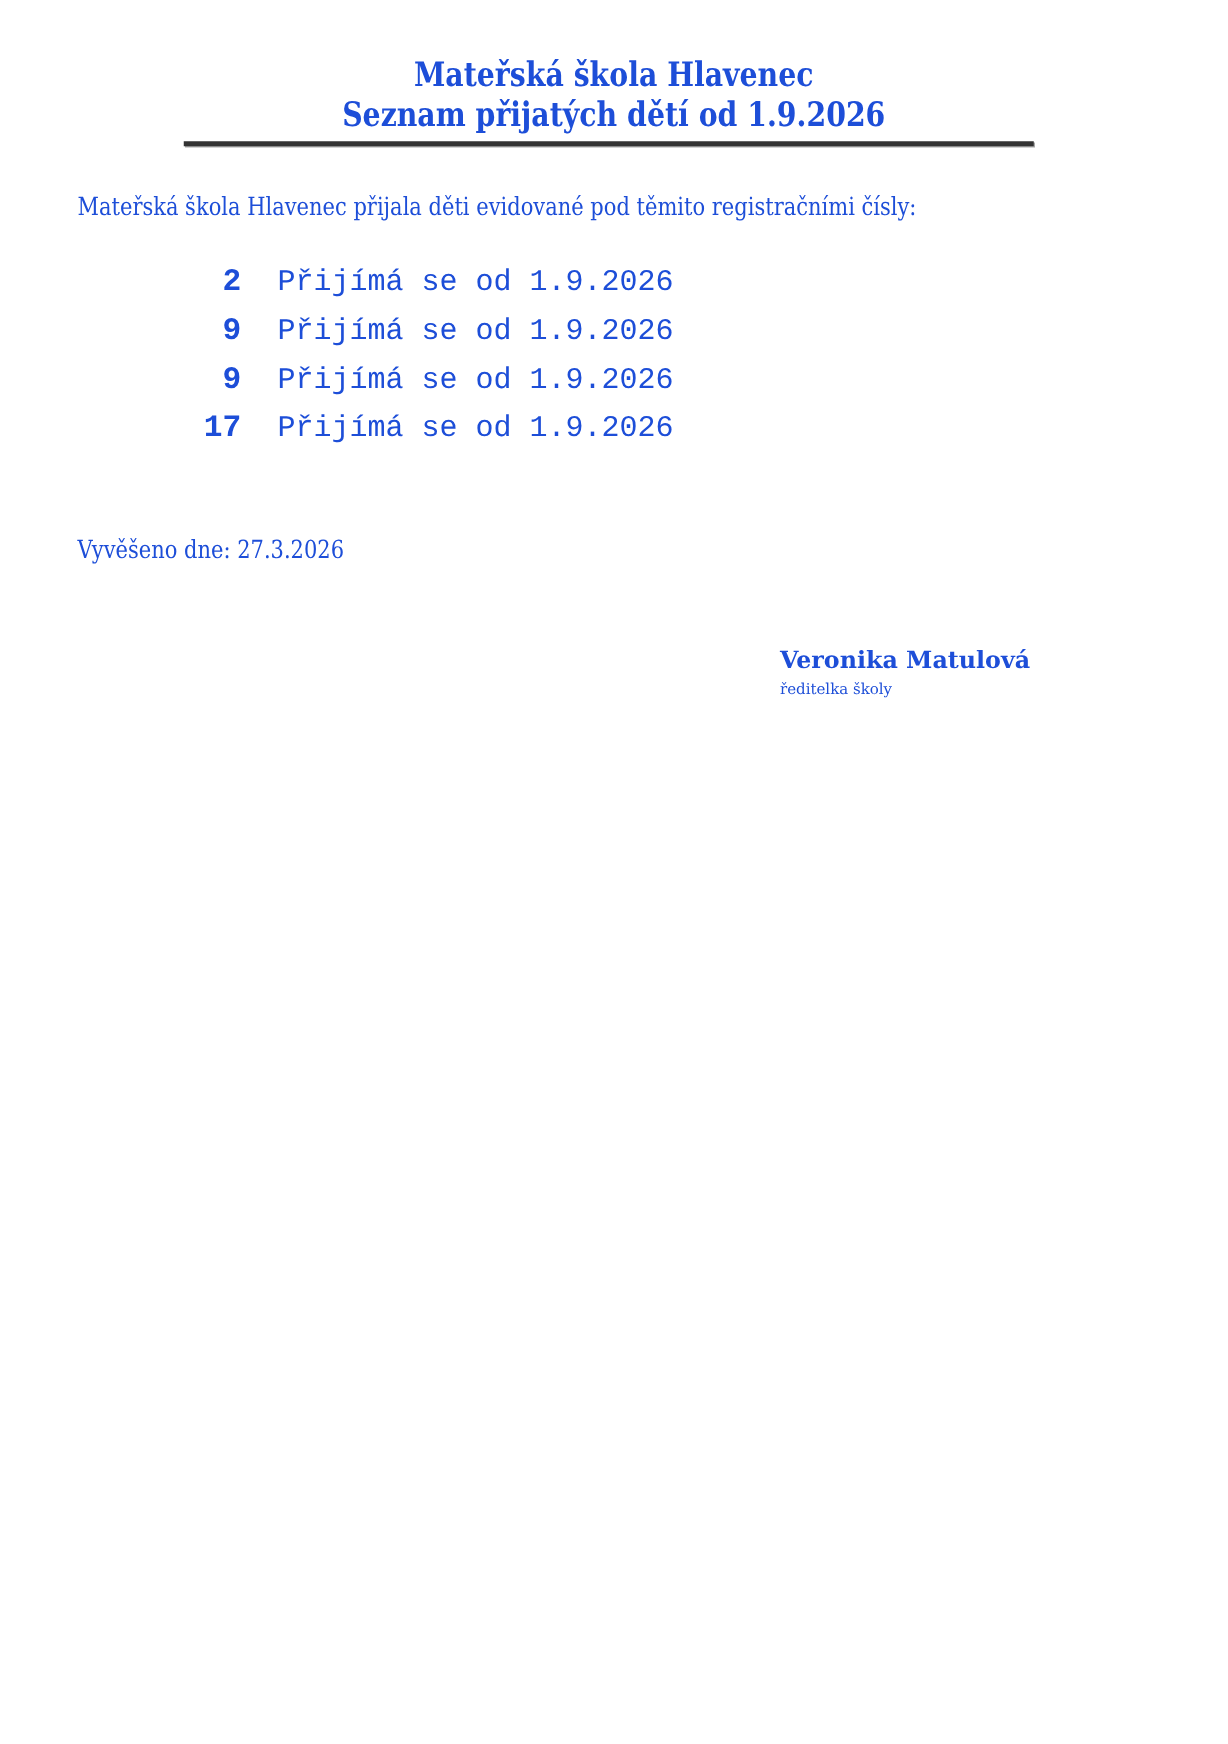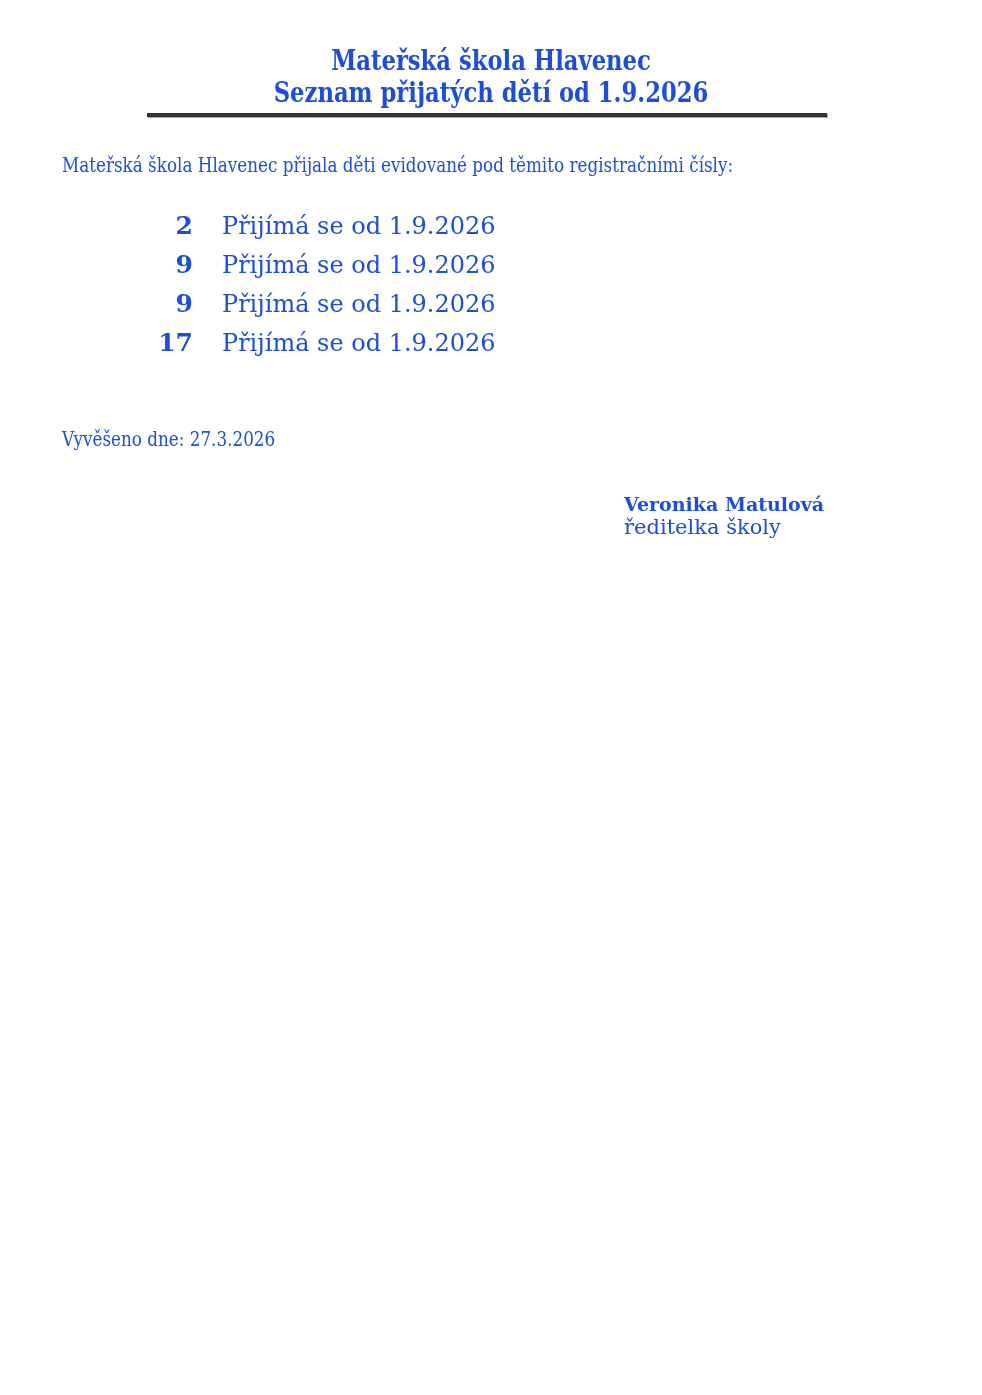--- a/index.html
+++ b/index.html
@@ -51,20 +51,21 @@
   .admissions {
     position: absolute;
     top: 206px;
     left: 0;
     width: 982px;
   }
   .admission-row {
     height: 39px;
     line-height: 39px;
     white-space: nowrap;
+    font-family: Liberation Mono, monospace;
   }
   .reg-number {
     display: inline-block;
     width: 193px;
     text-align: right;
     font-size: 25px;
     font-weight: bold;
   }
   .decision {
     display: inline-block;
@@ -76,31 +77,31 @@
     top: 427px;
     left: 62px;
     font-size: 20px;
     line-height: 24px;
     transform: scaleX(0.84);
     transform-origin: 0 50%;
     white-space: nowrap;
   }
   .signature {
     position: absolute;
-    top: 492px;
+    top: 516px;
     left: 624px;
     white-space: nowrap;
   }
   .signature-name {
     font-size: 19px;
     font-weight: bold;
     line-height: 24px;
   }
   .signature-role {
-    font-size: 21px;
+    font-size: 12px;
     line-height: 22px;
   }
 </style>
 </head>
 <body>
 
 <div class="page">
 
   <div class="doc-title">
     <div>Mateřská škola Hlavenec</div>

